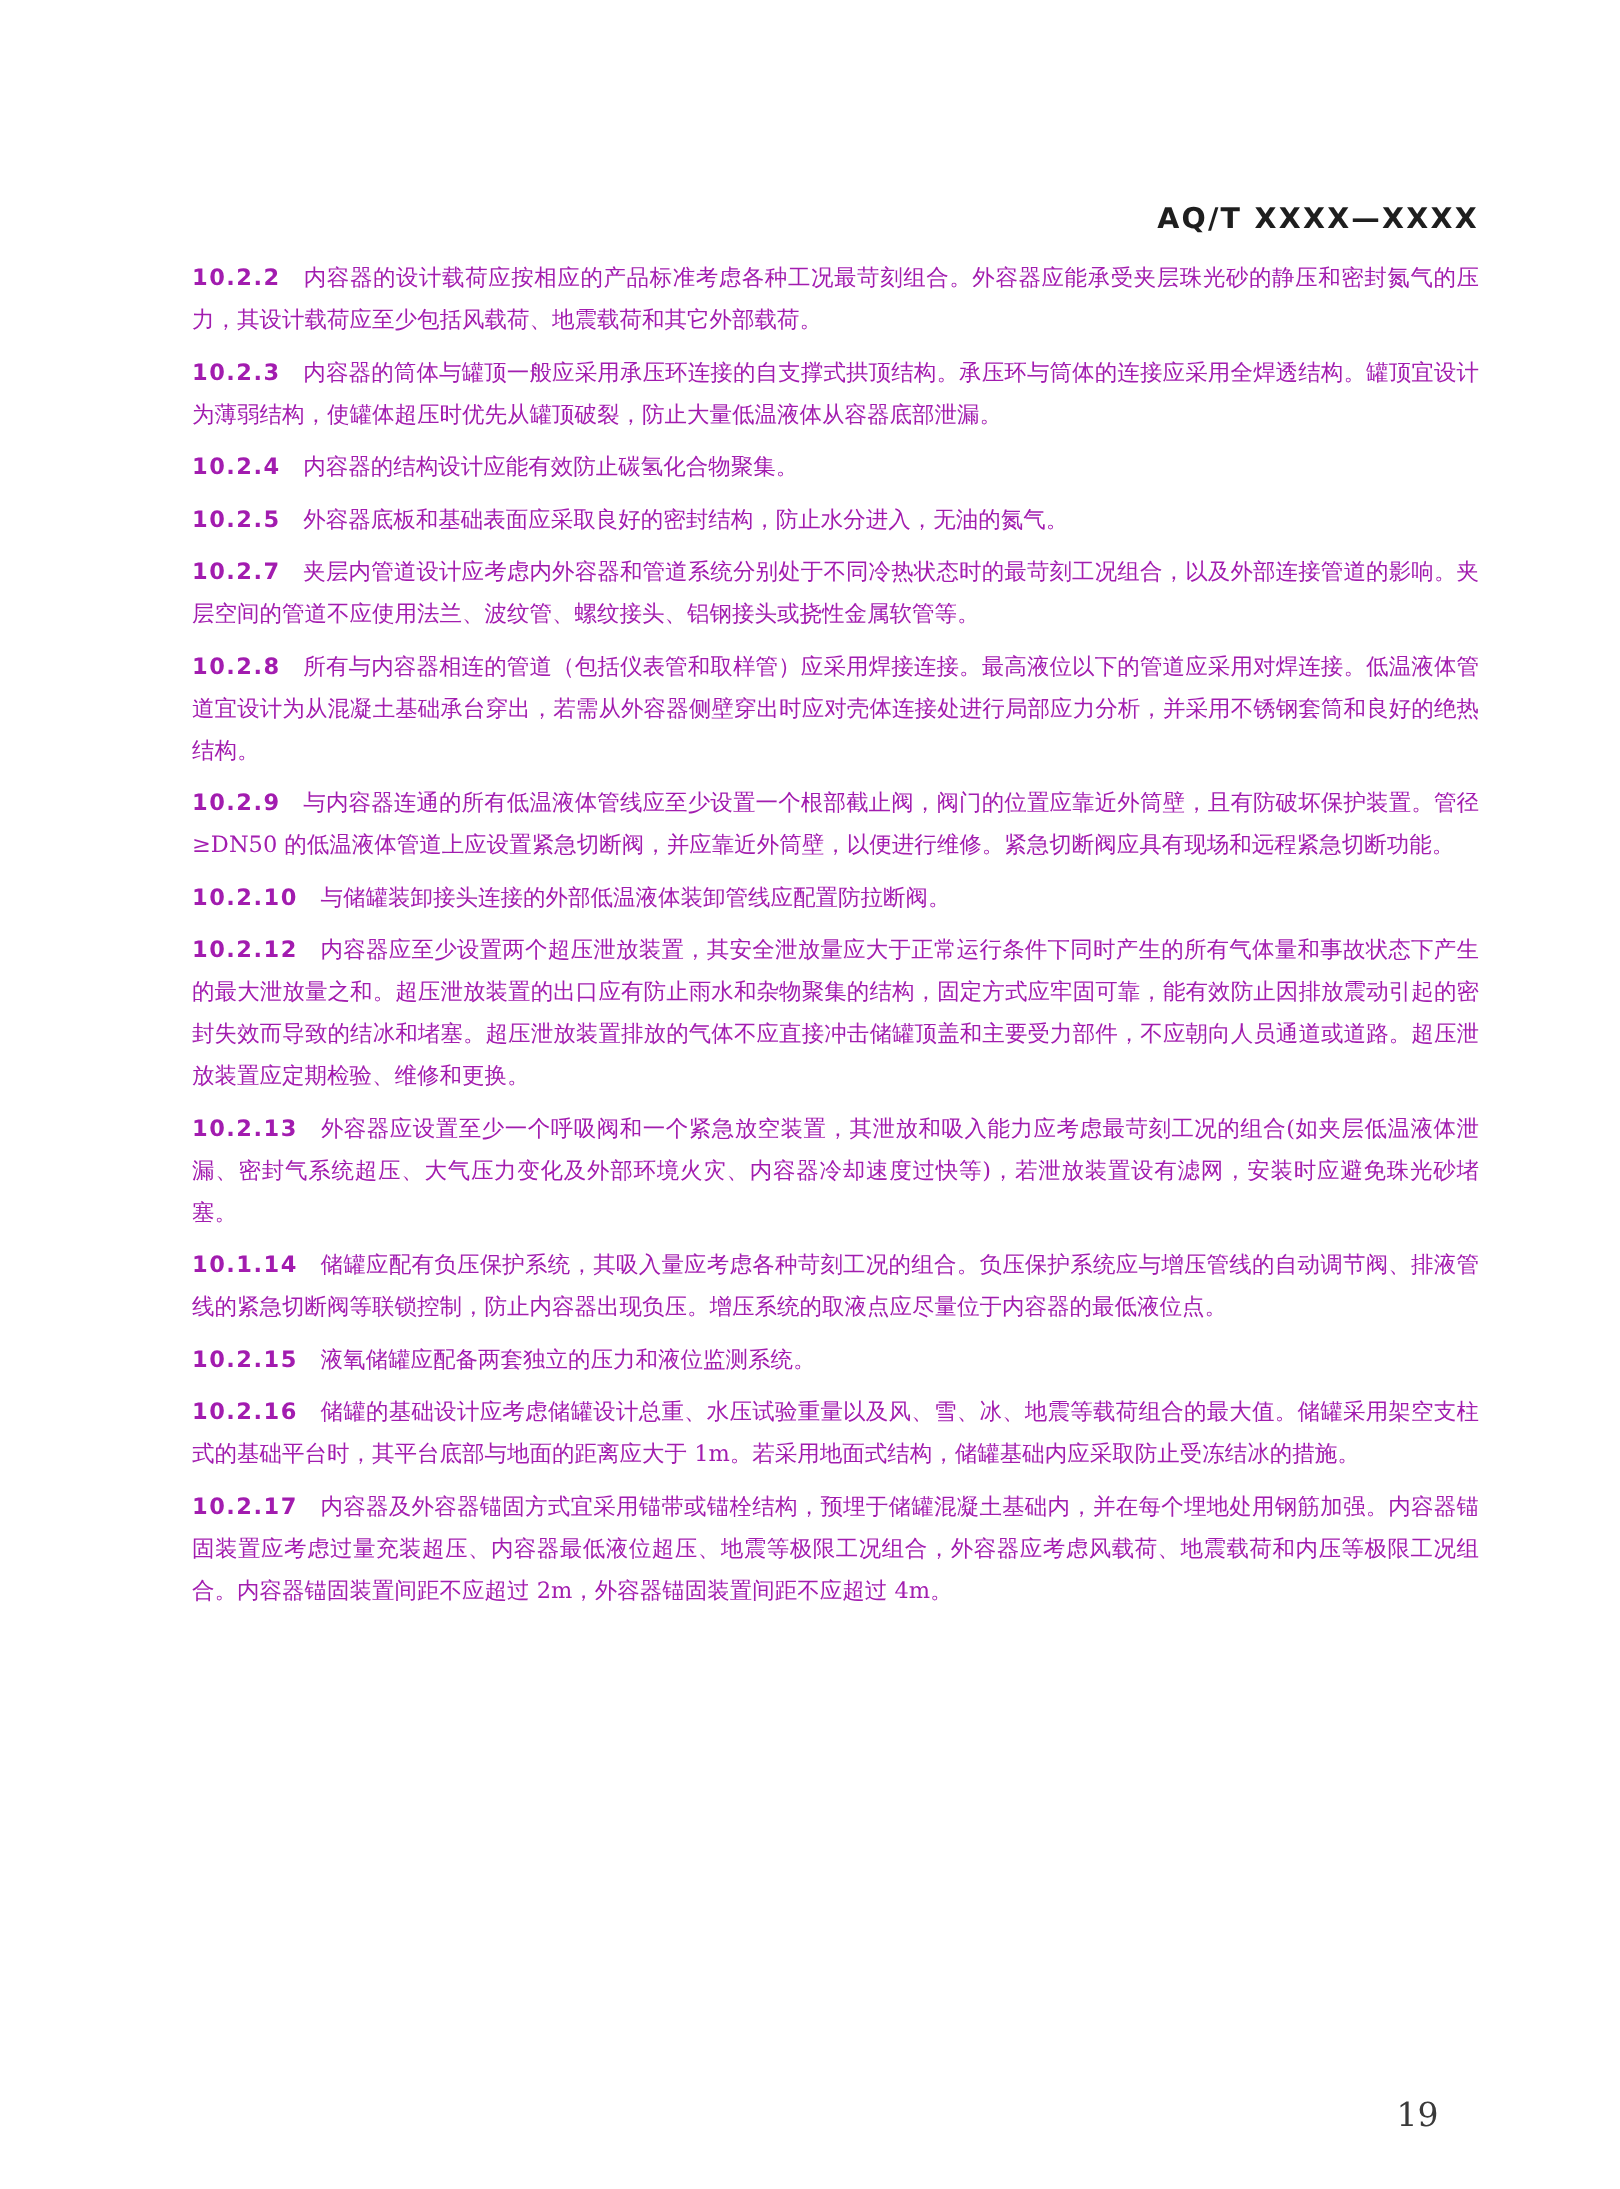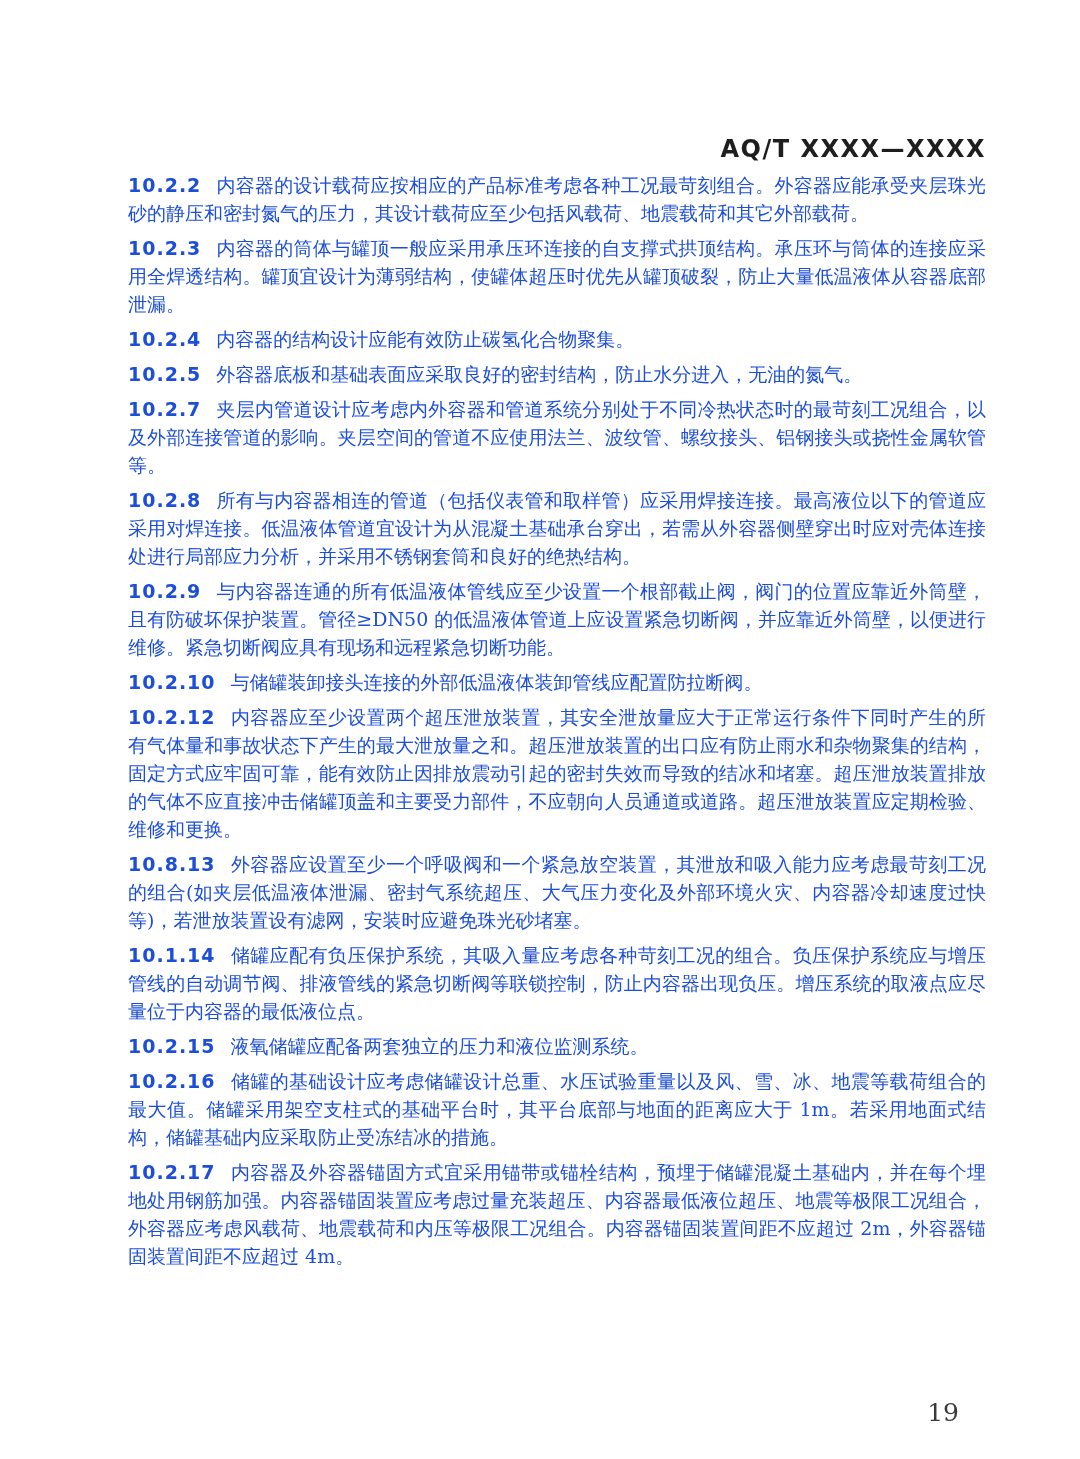--- a/index.html
+++ b/index.html
@@ -10,53 +10,53 @@
     background: #ffffff;
     overflow: hidden;
     font-family: "DejaVu Serif", "Liberation Serif", serif;
     color: #262626;
   }
   .doc-header {
     position: absolute;
     top: 135px;
     right: 94px;
     font-family: "DejaVu Sans", "Liberation Sans", sans-serif;
-    font-size: 24px;
+    font-size: 19px;
     font-weight: 600;
     letter-spacing: 1.5px;
     color: #1e1e1e;
     white-space: nowrap;
   }
   .content {
     position: absolute;
     top: 171px;
     left: 128px;
     width: 858px;
   }
   .clause {
     margin: 0 0 7px 0;
-    font-size: 19px;
+    font-size: 15px;
     line-height: 28px;
     text-align: justify;
     text-justify: inter-ideograph;
-    color: #1d4ed8;
+    color: #a21caf;
     word-break: break-all;
   }
   .clause-num {
     font-family: "DejaVu Sans", "Liberation Sans", sans-serif;
     font-weight: 600;
     letter-spacing: 1px;
     padding-right: 15px;
     white-space: nowrap;
   }
   .page-num {
     position: absolute;
     top: 1398px;
     right: 121px;
-    font-size: 25px;
+    font-size: 22px;
     color: #3a3a3a;
     font-family: "DejaVu Serif", "Liberation Serif", serif;
   }
 </style>
 </head>
 <body>
 
 <div class="page">
 
   <div class="doc-header">AQ/T XXXX—XXXX</div>
@@ -76,21 +76,21 @@
 
     <p class="clause"><span class="clause-num">10.2.8</span><span>所有与内容器相连的管道（包括仪表管和取样管）应采用焊接连接。最高液位以下的管道应采用对焊连接。低温液体管道宜设计为从混凝土基础承台穿出，若需从外容器侧壁穿出时应对壳体连接处进行局部应力分析，并采用不锈钢套筒和良好的绝热结构。</span></p>
 
     <p class="clause"><span class="clause-num">10.2.9</span><span>与内容器连通的所有低温液体管线应至少设置一个根部截止阀，阀门的位置应靠近外筒壁，且有防破坏保护装置。管径≥DN50 的低温液体管道上应设置紧急切断阀，并应靠近外筒壁，以便进行维修。紧急切断阀应具有现场和远程紧急切断功能。</span></p>
 
     <p class="clause"><span class="clause-num">10.2.10</span><span>与储罐装卸接头连接的外部低温液体装卸管线应配置防拉断阀。</span></p>
 
 
     <p class="clause"><span class="clause-num">10.2.12</span><span>内容器应至少设置两个超压泄放装置，其安全泄放量应大于正常运行条件下同时产生的所有气体量和事故状态下产生的最大泄放量之和。超压泄放装置的出口应有防止雨水和杂物聚集的结构，固定方式应牢固可靠，能有效防止因排放震动引起的密封失效而导致的结冰和堵塞。超压泄放装置排放的气体不应直接冲击储罐顶盖和主要受力部件，不应朝向人员通道或道路。超压泄放装置应定期检验、维修和更换。</span></p>
 
-    <p class="clause"><span class="clause-num">10.8.13</span><span>外容器应设置至少一个呼吸阀和一个紧急放空装置，其泄放和吸入能力应考虑最苛刻工况的组合(如夹层低温液体泄漏、密封气系统超压、大气压力变化及外部环境火灾、内容器冷却速度过快等)，若泄放装置设有滤网，安装时应避免珠光砂堵塞。</span></p>
+    <p class="clause"><span class="clause-num">10.2.13</span><span>外容器应设置至少一个呼吸阀和一个紧急放空装置，其泄放和吸入能力应考虑最苛刻工况的组合(如夹层低温液体泄漏、密封气系统超压、大气压力变化及外部环境火灾、内容器冷却速度过快等)，若泄放装置设有滤网，安装时应避免珠光砂堵塞。</span></p>
 
     <p class="clause"><span class="clause-num">10.1.14</span><span>储罐应配有负压保护系统，其吸入量应考虑各种苛刻工况的组合。负压保护系统应与增压管线的自动调节阀、排液管线的紧急切断阀等联锁控制，防止内容器出现负压。增压系统的取液点应尽量位于内容器的最低液位点。</span></p>
 
     <p class="clause"><span class="clause-num">10.2.15</span><span>液氧储罐应配备两套独立的压力和液位监测系统。</span></p>
 
     <p class="clause"><span class="clause-num">10.2.16</span><span>储罐的基础设计应考虑储罐设计总重、水压试验重量以及风、雪、冰、地震等载荷组合的最大值。储罐采用架空支柱式的基础平台时，其平台底部与地面的距离应大于 1m。若采用地面式结构，储罐基础内应采取防止受冻结冰的措施。</span></p>
 
     <p class="clause"><span class="clause-num">10.2.17</span><span>内容器及外容器锚固方式宜采用锚带或锚栓结构，预埋于储罐混凝土基础内，并在每个埋地处用钢筋加强。内容器锚固装置应考虑过量充装超压、内容器最低液位超压、地震等极限工况组合，外容器应考虑风载荷、地震载荷和内压等极限工况组合。内容器锚固装置间距不应超过 2m，外容器锚固装置间距不应超过 4m。</span></p>
 
   </div>

